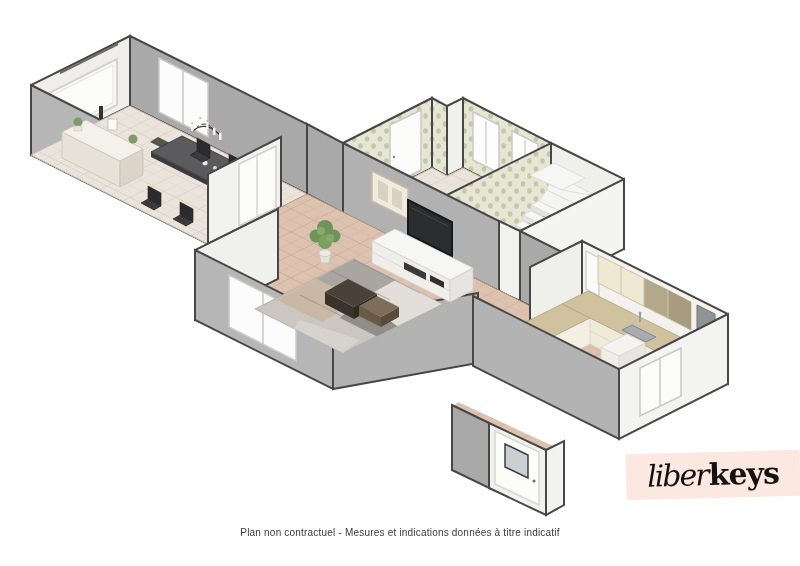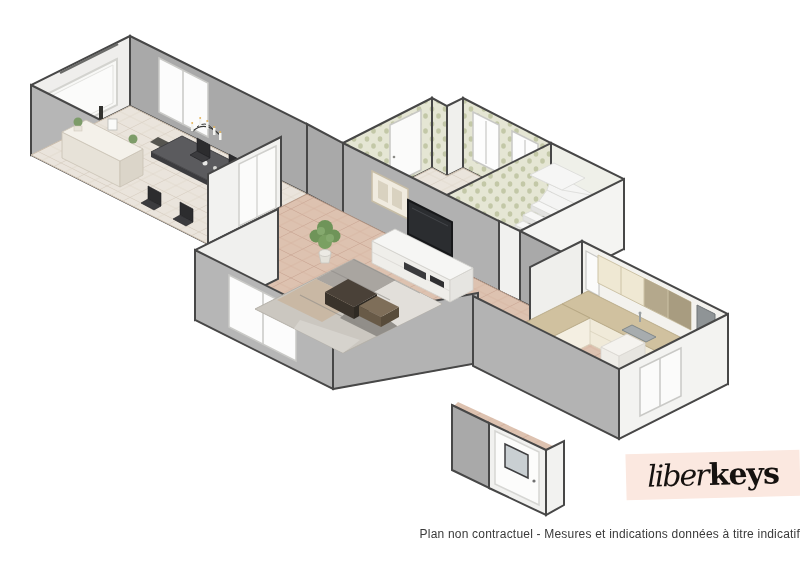--- a/index.html
+++ b/index.html
@@ -6,22 +6,22 @@
   #stage{position:relative;width:800px;height:566px;background:#ffffff;overflow:hidden;
          font-family:"Liberation Sans", sans-serif;}
   #plan-svg{position:absolute;left:0;top:0;}
   #logo-band{position:absolute;left:626px;top:452px;width:174px;height:46px;
              background:#fbe8e0;display:flex;align-items:center;justify-content:center;
              transform:rotate(-1.5deg);}
   #logo-band .logo-text{font-family:"DejaVu Serif", serif;color:#15110f;font-size:30px;line-height:1;
              white-space:nowrap;}
   #logo-band .script{font-style:italic;font-weight:500;letter-spacing:-2px;margin-right:1px;}
   #logo-band .bold{font-weight:700;letter-spacing:-1px;}
-  #caption{position:absolute;left:0;top:527px;width:100%;text-align:right;
-           font-size:12px;color:#3a3a3a;letter-spacing:0.2px;}
+  #caption{position:absolute;left:0;top:527px;width:100%;text-align:center;
+           font-size:10px;color:#3a3a3a;letter-spacing:0.2px;}
   polygon,rect,path,circle,ellipse,line{shape-rendering:geometricPrecision;}
 </style>
 </head>
 <body>
 
 <div id="stage">
 
 <svg id="plan-svg" width="800" height="566" viewBox="0 0 800 566">
   <defs>
     <pattern id="terra" patternUnits="userSpaceOnUse" width="1" height="1" patternTransform="matrix(23,11.5,-23,11.5,130,36)">

